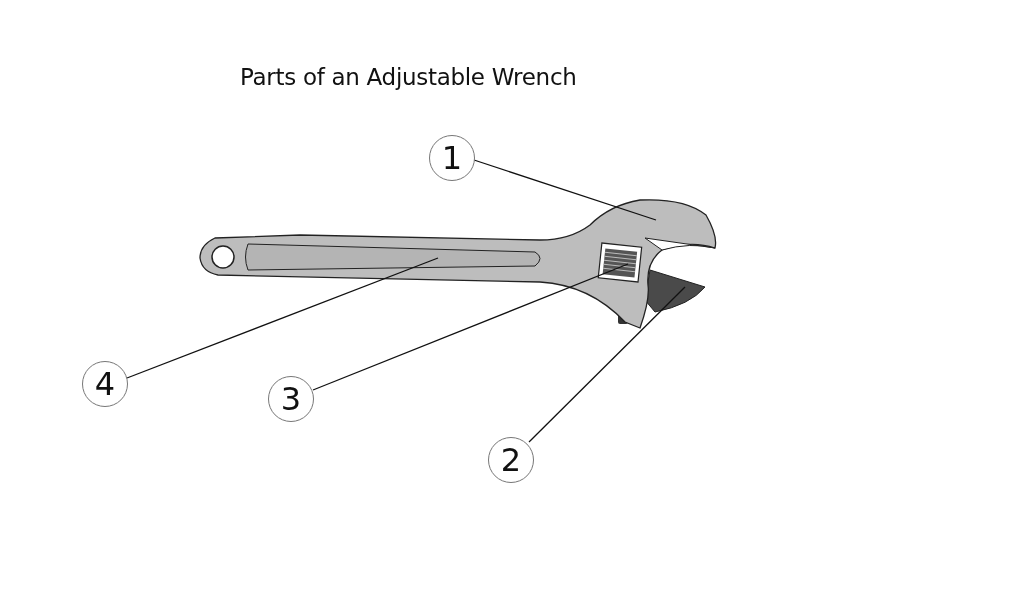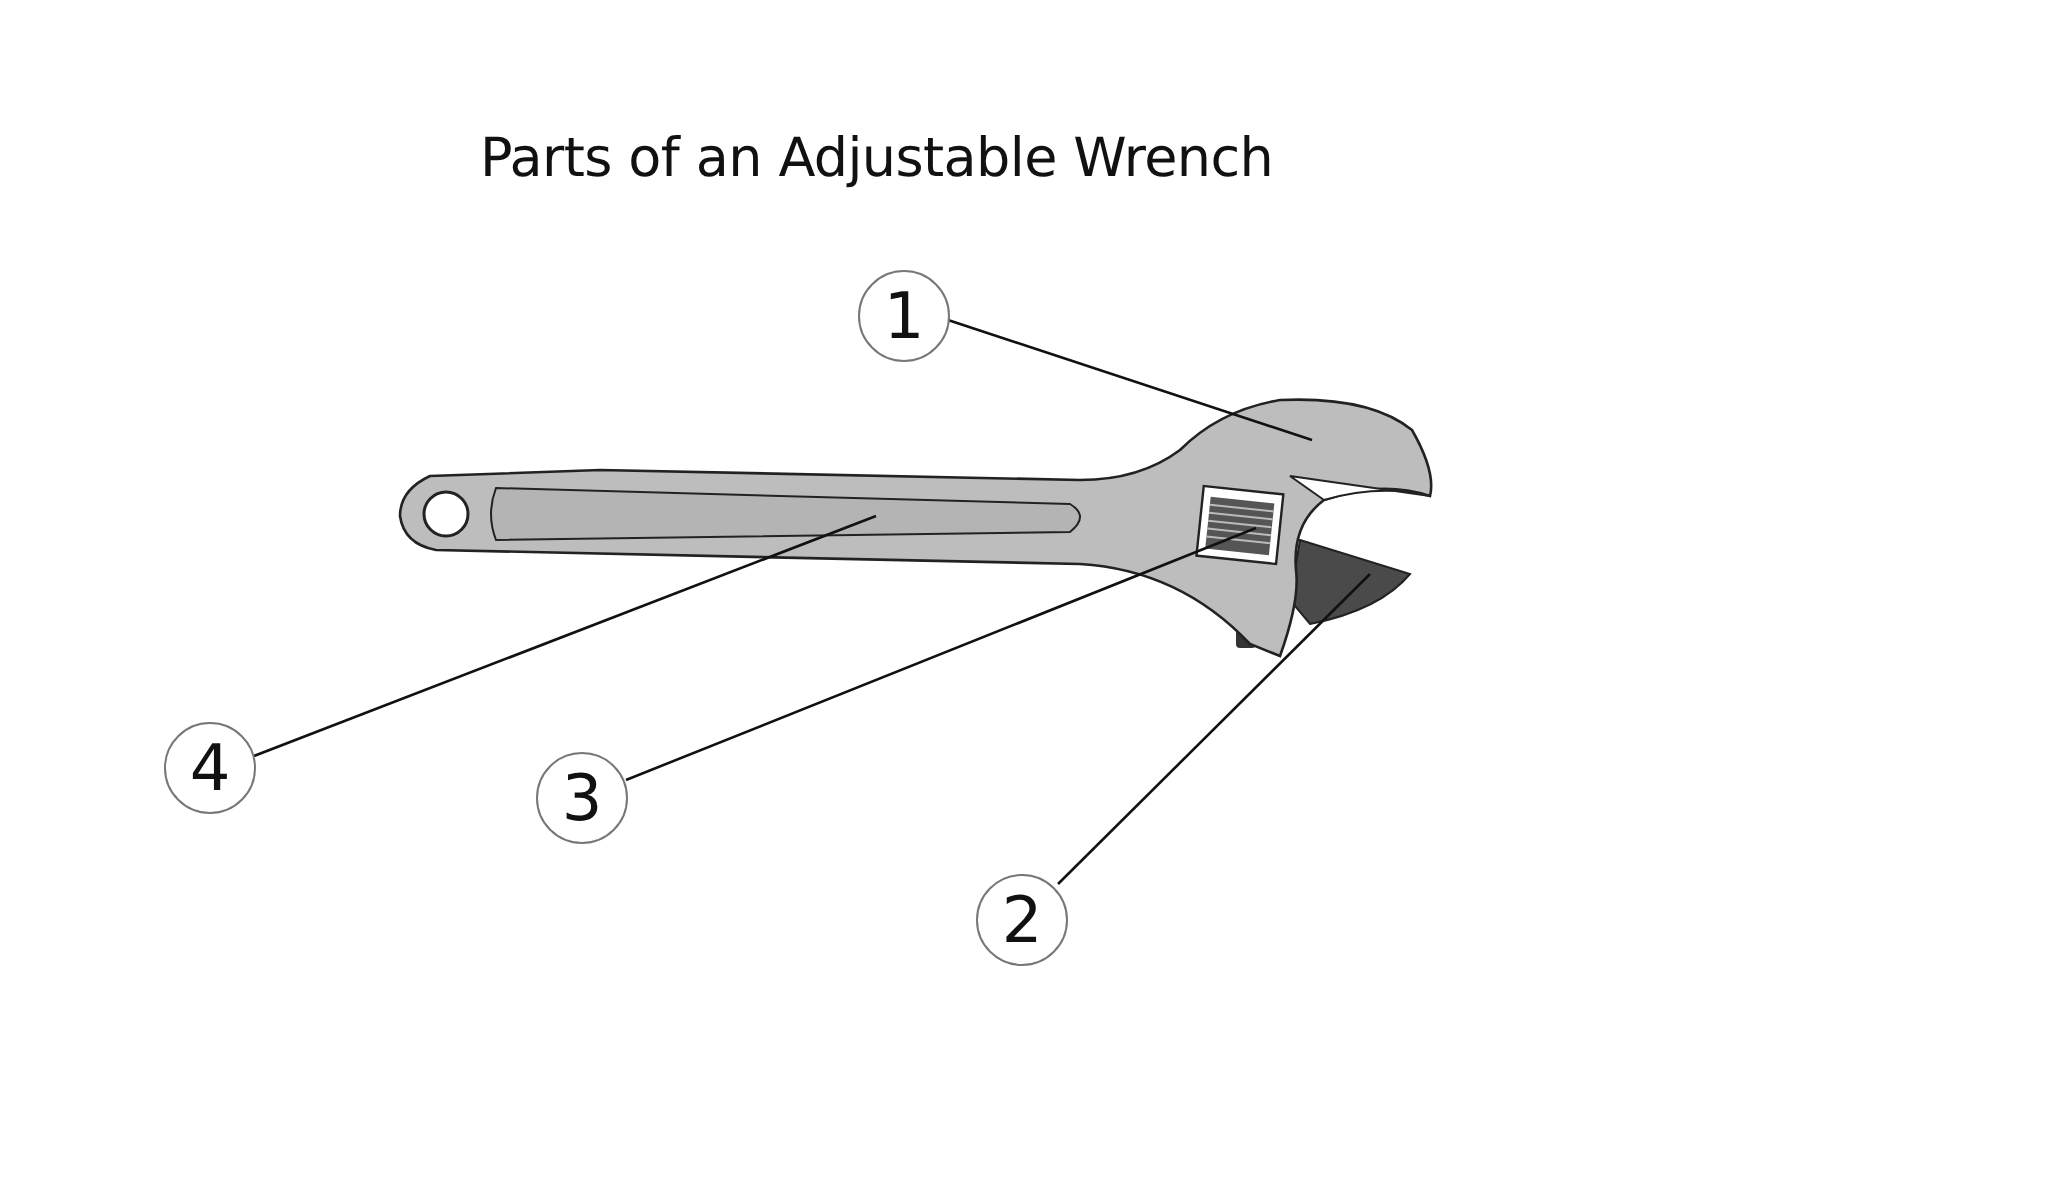--- a/index.html
+++ b/index.html
@@ -1,17 +1,17 @@
 <!DOCTYPE html>
 <html><head>
 <meta charset="utf-8">
 <style>
   html, body { margin:0; padding:0; background:#ffffff; }
   body { width:1024px; height:592px; position:relative; overflow:hidden; font-family:"DejaVu Sans", sans-serif; }
-  .title { position:absolute; left:240px; top:64px; font-size:27px; color:#111; white-space:nowrap; letter-spacing:-0.3px; }
+  .title { position:absolute; left:240px; top:64px; font-size:23px; color:#111; white-space:nowrap; letter-spacing:-0.3px; }
   svg.art { position:absolute; left:0; top:0; }
   .callout { position:absolute; width:44px; height:44px; border:1px solid #777; border-radius:50%; background:#fff;
              display:flex; align-items:center; justify-content:center; font-size:32px; color:#111; line-height:1; }
 </style>
 </head>
 <body>
 
 <div class="title">Parts of an Adjustable Wrench</div>
 
 <svg class="art" width="1024" height="592" viewBox="0 0 1024 592">

